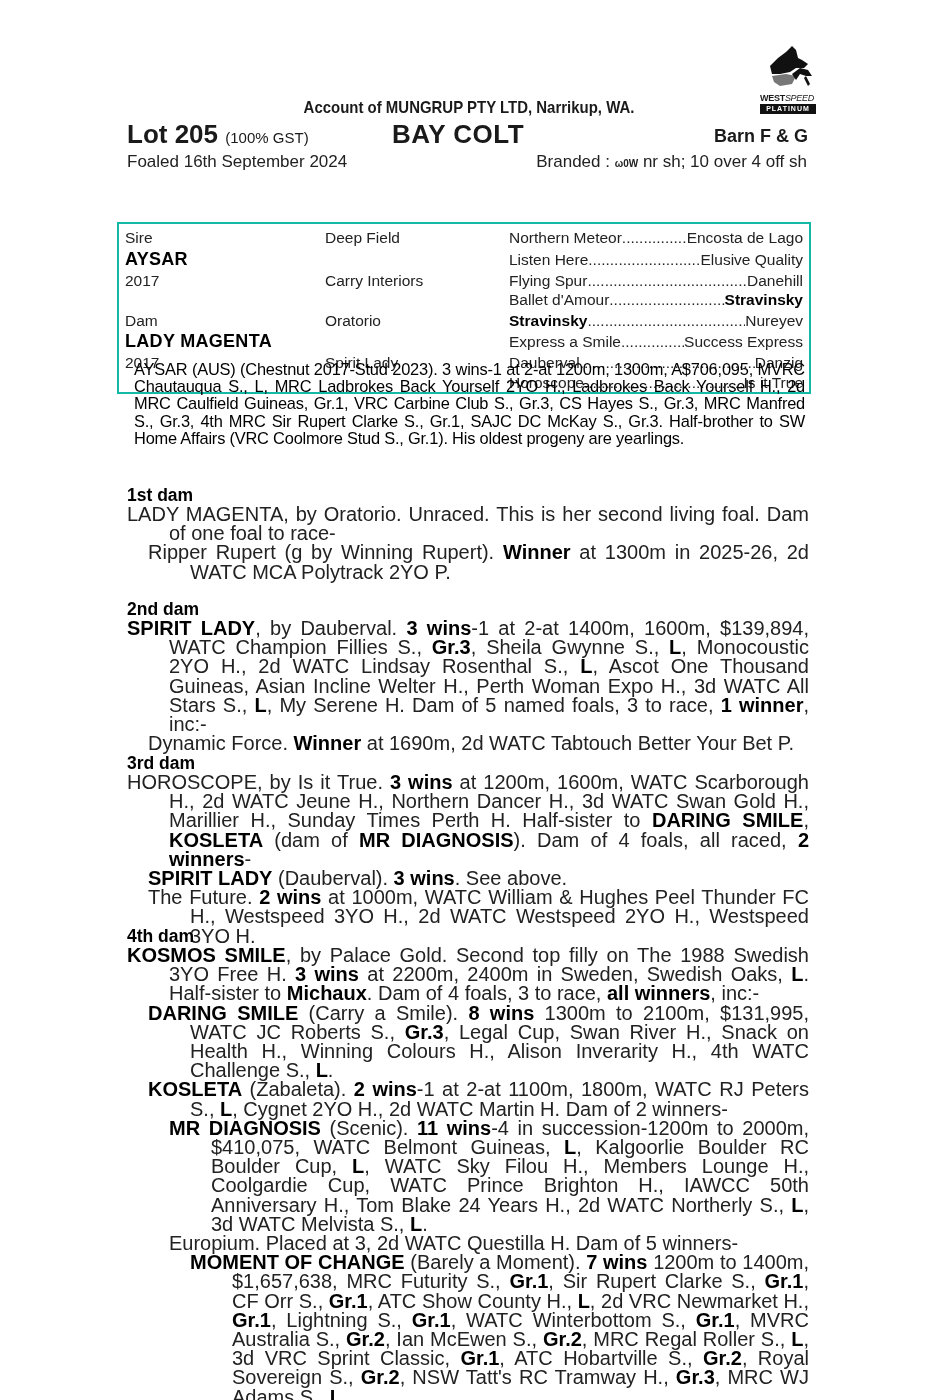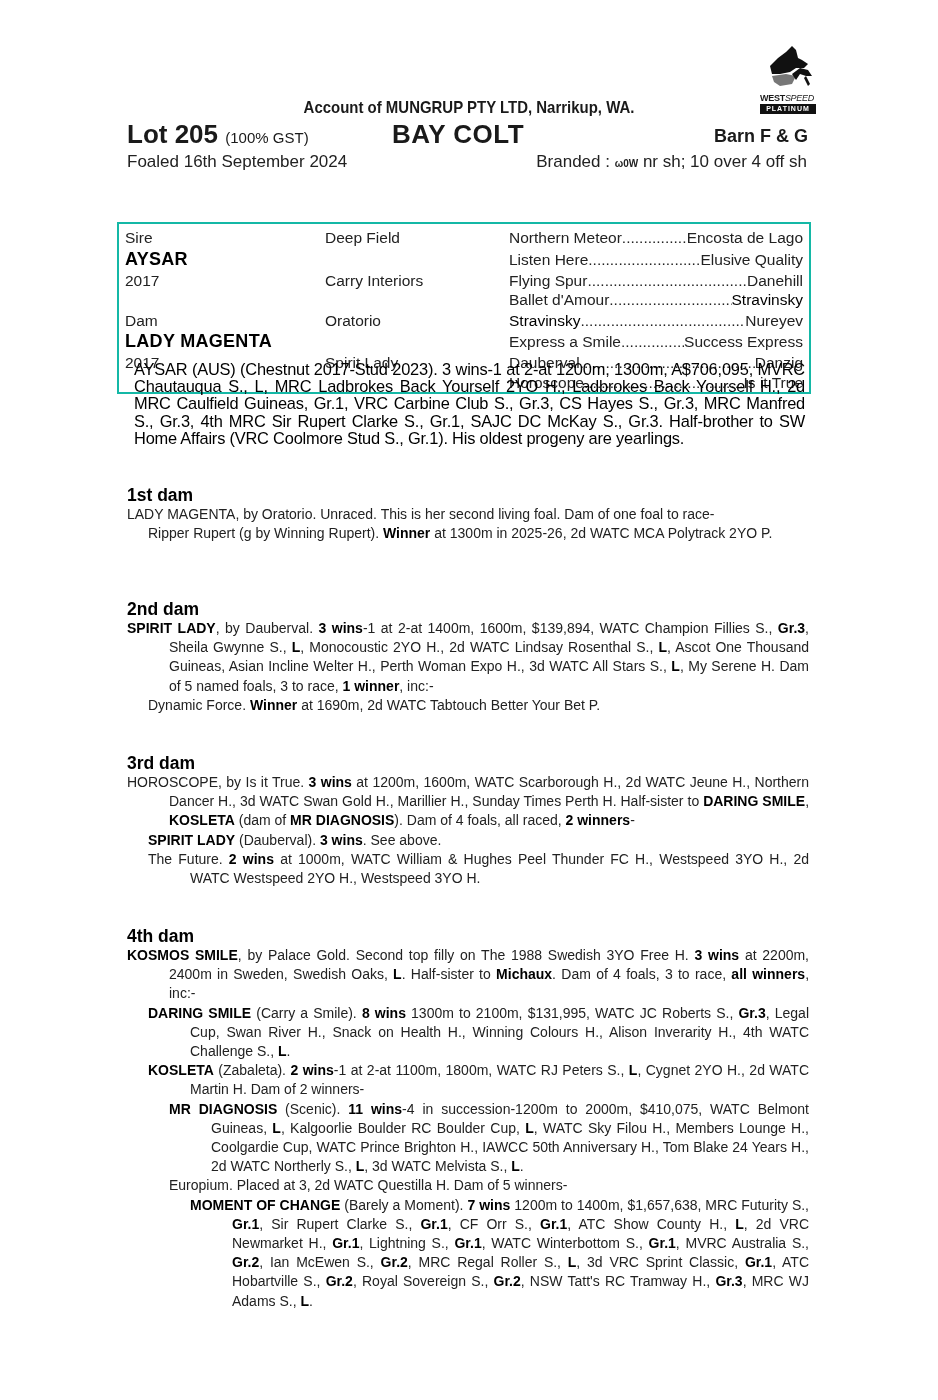--- a/index.html
+++ b/index.html
@@ -23,26 +23,26 @@
   .branded .mark { font-size:10px; font-weight:bold; }
   .pedigree { position:absolute; left:117px; top:182px; width:694px; height:172px;
               border:2px solid #14b8a6; box-sizing:border-box;margin-top:40px; }
   .pcell { position:absolute; font-size:15.5px; color:#222; white-space:nowrap; }
   .pcell.bold { font-weight:bold; font-size:18px; color:#000; letter-spacing:0.3px; }
   .gg { position:absolute; left:390px; width:294px; font-size:15.5px; display:flex; color:#222; white-space:nowrap;text-align:right; }
   .gg .l { flex:0 0 auto; }
   .gg .dots { flex:1 1 auto; overflow:hidden; letter-spacing:0; }
   .gg .dots::before { content:"........................................................................................................"; }
   .gg .r { flex:0 0 auto; }
-  .gg .b { font-weight:normal; color:#000; }
+  .gg .b { font-weight:bold; color:#000; }
   .sireblurb { position:absolute; left:134px; top:361px; width:671px; font-weight:normal; font-size:16.4px;
                line-height:17.2px; text-align:justify; color:#000000; letter-spacing:-0.2px; }
   .sec { position:absolute; left:127px; width:682px; }
   .sec h3 { margin:0; font-size:17.5px; font-weight:bold; line-height:20px; color:#000; }
-  .p { font-size:14px; line-height:19.2px; text-align:justify; color:#222; }
+  .p { font-size:20px; line-height:19.2px; text-align:justify; color:#222; }
   .p b { color:#000; }
   .i0 { padding-left:42px; text-indent:-42px; }
   .i1 { padding-left:63px; text-indent:-42px; }
   .i2 { padding-left:84px; text-indent:-42px; }
   .i3 { padding-left:105px; text-indent:-42px; }
 </style>
 </head>
 <body>
 
 <div class="page">

